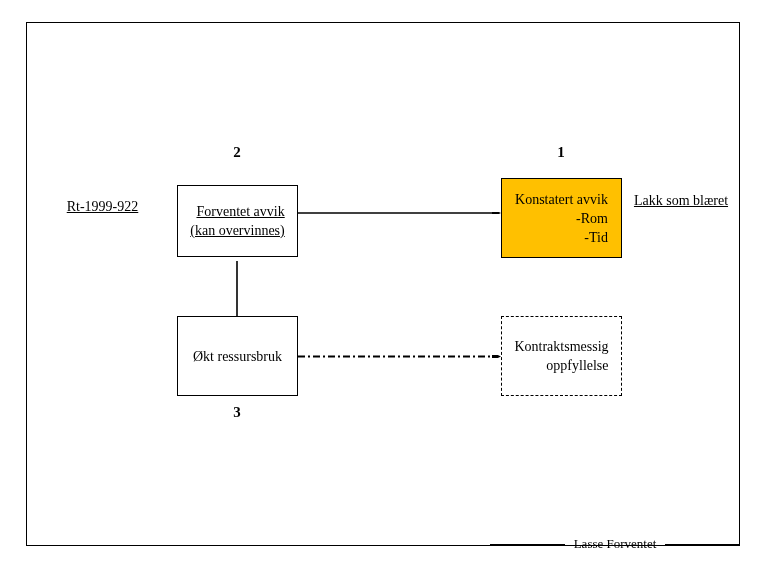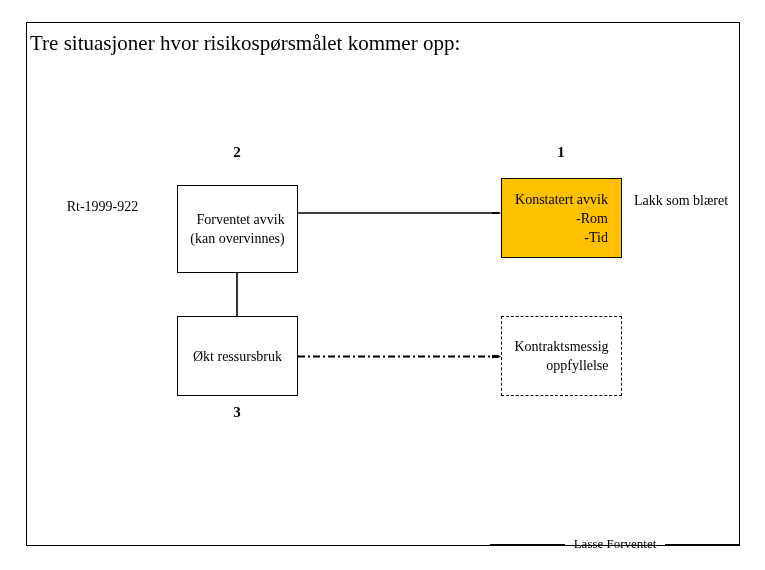--- a/index.html
+++ b/index.html
@@ -69,21 +69,21 @@
     text-align: right;
     font-size: 14px;
     line-height: 19px;
     background: #ffffff;
   }
   .box-solid { border: 1px solid #000000; }
   .box-dashed { border: 1px dashed #000000; }
 
   #box-forventet {
     left: 177px; top: 185px;
-    width: 121px; height: 88px;
+    width: 121px; height: 72px; text-decoration: underline;
   }
   #box-konstatert {
     left: 501px; top: 178px;
     width: 121px; height: 80px;
     border: 1px solid #000000;
   }
   #box-okt {
     left: 177px; top: 316px;
     width: 121px; height: 80px;
   }
@@ -92,20 +92,21 @@
     width: 121px; height: 80px;
   }
 
   
   .caselabel {
     position: absolute;
     font-size: 14px;
     line-height: 19px;
     text-align: center;
     white-space: nowrap;
+    text-decoration: underline;
   }
   #label-rt { left: 25px; top: 197px; width: 155px; }
   #label-hr { left: 30px; top: 325px; width: 145px; }
   #label-u  { left: 620px; top: 191px; width: 122px; }
 
   
   .conn { position: absolute; }
 
   #conn-h-solid {
     left: 298px; top: 212px;
@@ -143,21 +144,20 @@
     white-space: nowrap;
   }
 </style>
 </head>
 <body>
 
 <div id="slide">
 
   <div class="frame"></div>
 
-  <div class="slide-title">Tre situasjoner hvor risikospørsmålet kommer opp:</div>
 
   <div class="num num-2">2</div>
   <div class="num num-1">1</div>
   <div class="num num-3">3</div>
 
   <svg class="conn" id="conn-h-solid" width="203" height="2" viewBox="0 0 203 2">
     <line x1="0" y1="1" x2="196" y2="1" stroke="#000000" stroke-width="1.6"></line>
     <polygon points="203,1 194,-3.2 194,5.2" fill="#000000"></polygon>
   </svg>
 

